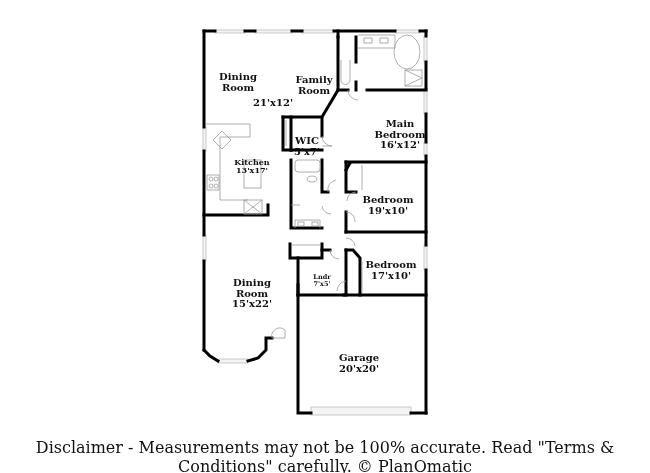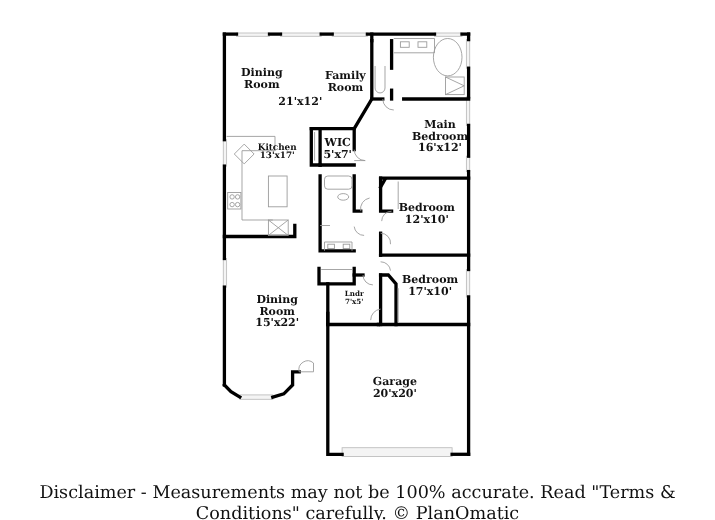--- a/index.html
+++ b/index.html
@@ -1,18 +1,18 @@
 <!DOCTYPE html>
 <html><head>
 <meta charset="utf-8">
 <style>
   html, body { margin:0; padding:0; background:#ffffff; }
   body { width:650px; height:473px; position:relative; overflow:hidden; font-family:"DejaVu Serif", serif; }
   #plan { position:absolute; left:0; top:0; width:650px; height:473px; }
-  .room-label { position:absolute; text-align:center; color:#111; font-weight:bold; font-family:"DejaVu Serif", serif; line-height:1.05; white-space:nowrap; }
+  .room-label { position:absolute; text-align:center; color:#111; font-weight:bold; font-family:"DejaVu Serif", serif; line-height:1.05; white-space:nowrap;margin-top:10px; }
   .room-label .name { display:block; }
   .room-label .dim { display:block; }
   .lg { font-size:10px; }
   .sm { font-size:8px; }
   .xs { font-size:6.5px; }
   .disclaimer { position:absolute; left:0; width:650px; top:438px; text-align:center; font-size:16px; color:#111; font-family:"DejaVu Serif", serif; }
 </style>
 </head>
 <body>
 
@@ -151,27 +151,27 @@
 </div>
 <div class="room-label lg" style="left:372px; top:109px; width:56px;">
   <span class="name">Main</span>
   <span class="name">Bedroom</span>
   <span class="dim">16'x12'</span>
 </div>
 <div class="room-label lg" style="left:292px; top:126px; width:30px;">
   <span class="name">WIC</span>
   <span class="dim">5'x7'</span>
 </div>
-<div class="room-label sm" style="left:232px; top:129px; width:40px;">
+<div class="room-label sm" style="left:232px; top:148px; width:40px;">
   <span class="name">Kitchen</span>
   <span class="dim">13'x17'</span>
 </div>
 <div class="room-label lg" style="left:362px; top:185px; width:52px;">
   <span class="name">Bedroom</span>
-  <span class="dim">12'x10'</span>
+  <span class="dim">19'x10'</span>
 </div>
 <div class="room-label lg" style="left:365px; top:250px; width:52px;">
   <span class="name">Bedroom</span>
   <span class="dim">17'x10'</span>
 </div>
 <div class="room-label xs" style="left:308px; top:264px; width:28px;">
   <span class="name">Lndr</span>
   <span class="dim">7'x5'</span>
 </div>
 <div class="room-label lg" style="left:230px; top:268px; width:44px;">

